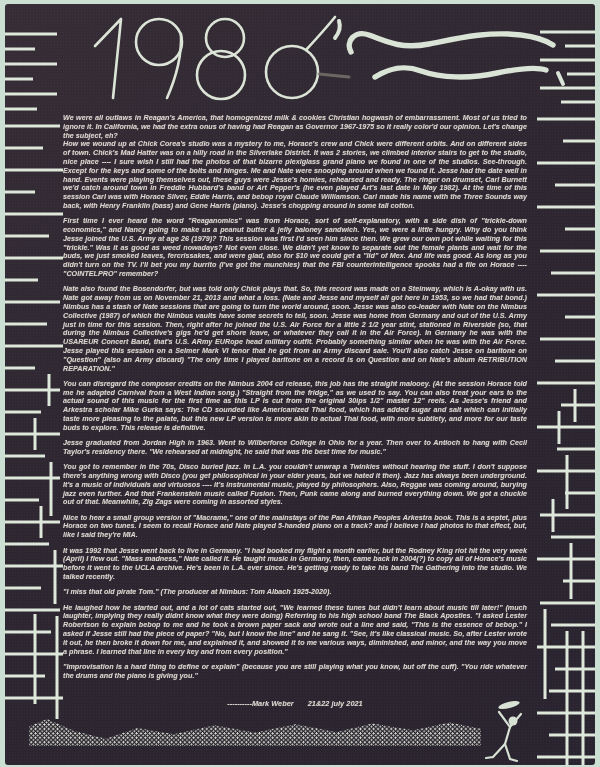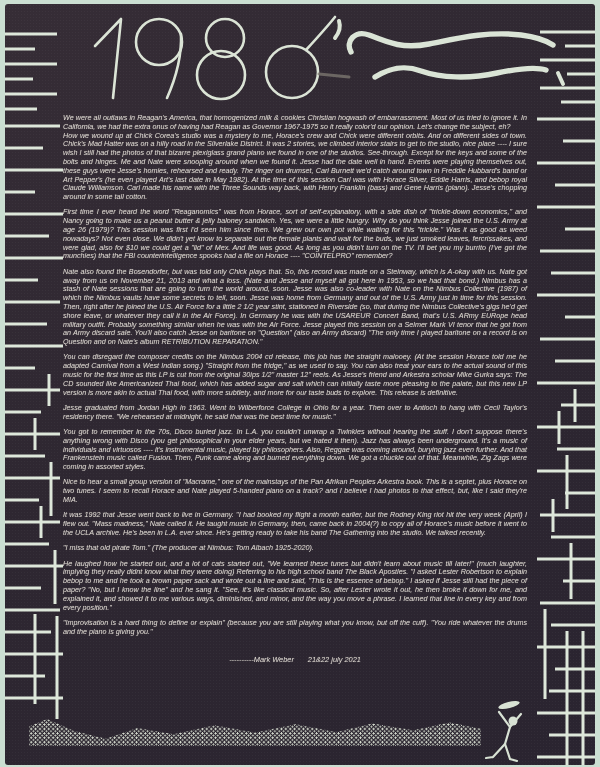--- a/index.html
+++ b/index.html
@@ -8,21 +8,21 @@
     background:linear-gradient(145deg,#362d36 0%,var(--c-page,#2e2731) 45%,#2a2430 100%);}
   .page::after{content:"";position:absolute;inset:0;pointer-events:none;
     background-image:radial-gradient(rgba(255,255,255,0.035) 1px,rgba(0,0,0,0) 1px);
     background-size:3px 3px;}
   .edge{position:absolute;top:0;height:767px;z-index:1;}
   .edge.left{left:0;} .edge.right{right:0;}
   .masthead{position:absolute;left:82px;top:10px;z-index:2;}
   .squiggles{position:absolute;left:340px;top:24px;z-index:2;}
   .sr{position:absolute;width:1px;height:1px;overflow:hidden;opacity:0;}
   .content{position:absolute;left:58px;top:110px;width:464px;z-index:2;
-    color:var(--c-text,#d9d4cd);font-style:italic;font-weight:normal;
+    color:var(--c-text,#d9d4cd);font-style:italic;font-weight:bold;
     font-size:7.2px;line-height:8.8px;text-align:justify;
     text-shadow:0 0 1px rgba(235,230,220,0.35);}
   .content p{margin:0 0 6.5px 0;}
   .content p.no-gap{margin-bottom:0;}
   .signature{margin-top:20px;text-align:center;font-size:7.4px;}
   .signature .date{margin-left:14px;}
   .halftone{position:absolute;left:24px;top:714px;width:452px;height:28px;z-index:1;
     background-image:
       radial-gradient(circle,#d6dccf 0.9px,rgba(0,0,0,0) 1.15px),
       radial-gradient(circle,#c9d0c3 0.8px,rgba(0,0,0,0) 1.05px);

